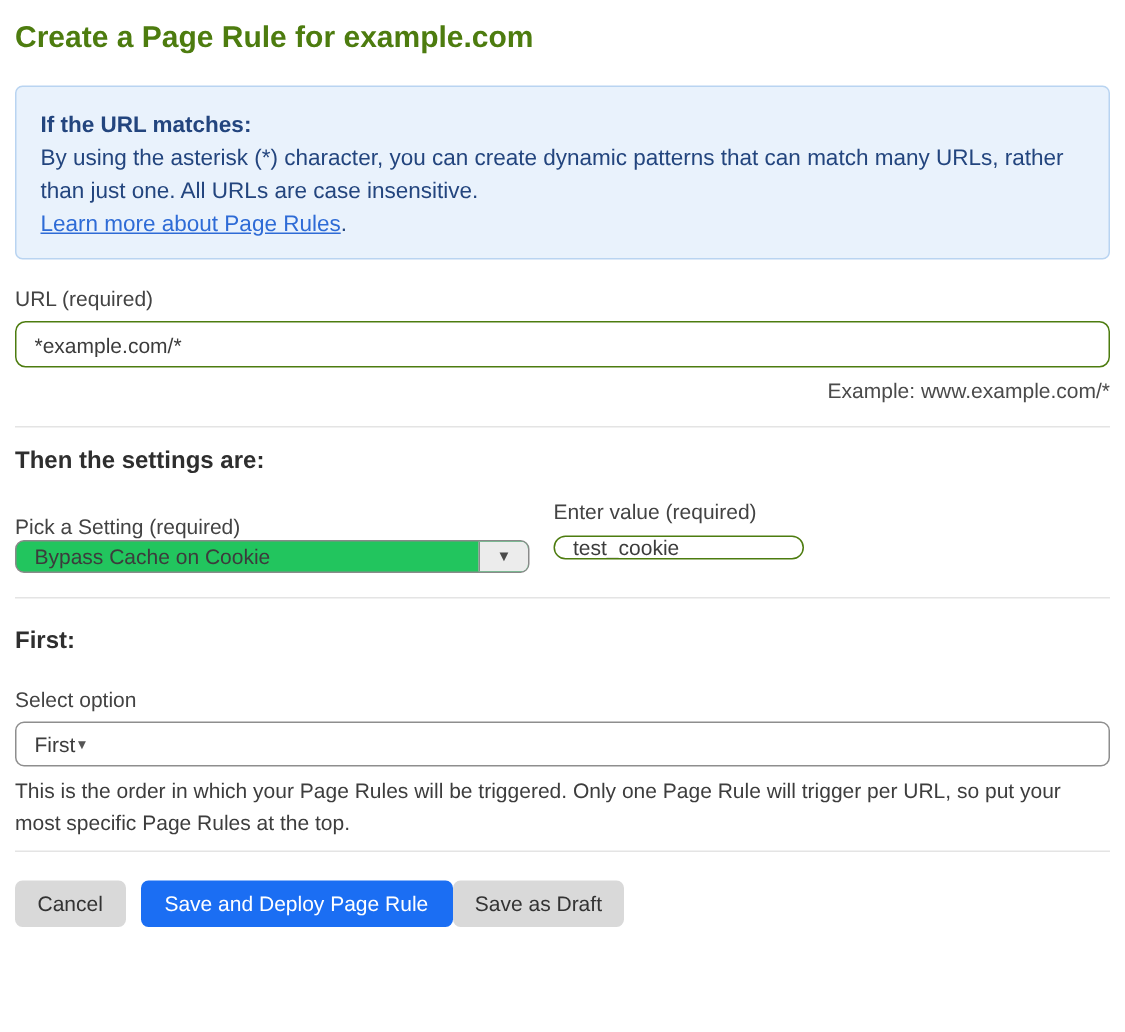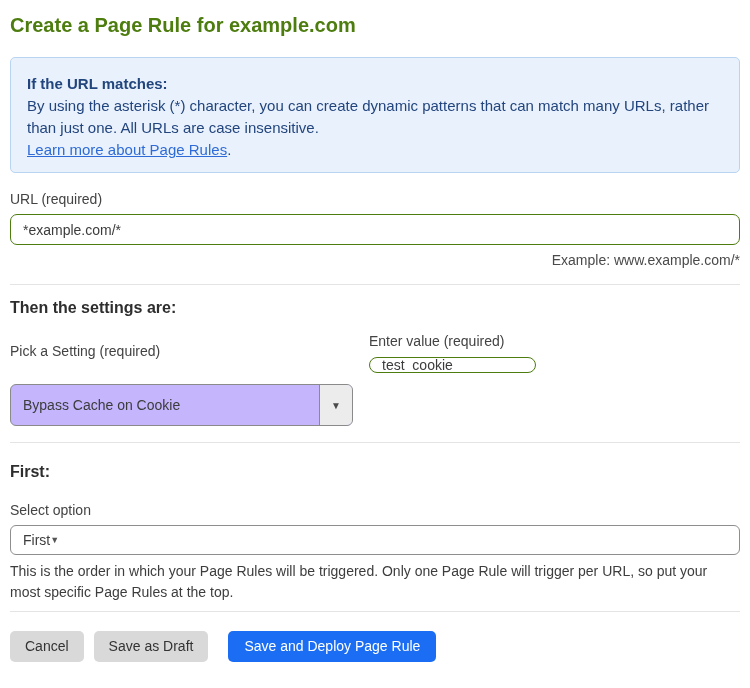--- a/index.html
+++ b/index.html
@@ -74,27 +74,27 @@
     line-height: 19px;
     font-weight: 700;
     color: #2e2e2e;
   }
 
   .settings-row { display: flex; margin-top: 8px; }
   .settings-col-left { width: 343px; }
   .settings-col-right { margin-left: 16px; margin-top: 8px; }
 
   .dropdown {
-    margin-top: 24px;
-    height: 42px;
+    margin-top: 0;
+    height: 22px;
     border: 1px solid #8a8a8a;
     border-radius: 6px;
     display: flex;
     align-items: stretch;
-    background: #c4b5fd;
+    background: #22c55e;
     cursor: pointer;
     overflow: hidden;
   }
   .dropdown .dropdown-value {
     flex: 1;
     display: flex;
     align-items: center;
     padding-left: 12px;
     font-size: 14px;
     color: #3c3c3c;
@@ -143,21 +143,21 @@
   .select-box .select-arrow { font-size: 9px; color: #555555; }
 
   .order-helper {
     margin-top: 6px;
     font-size: 14px;
     line-height: 21px;
     color: #3d3d3d;
   }
 
   .footer-divider { margin-top: 8px; }
-  .footer-buttons { margin-top: 19px; display: flex; gap: 10px; align-items: center; }
+  .footer-buttons { margin-top: 19px; display: flex; align-items: center; }
   .btn-primary { background: #1b6ef3; color: #ffffff; margin-left: 10px; padding: 7px 16px; }
 </style>
 </head>
 <body>
 
 <div class="container">
 
   <h1 class="page-title">Create a Page Rule for example.com</h1>
 
   <div class="info-box">
@@ -199,17 +199,17 @@
   <div class="select-box">
     <span>First</span>
     <span class="select-arrow">▼</span>
   </div>
   <div class="order-helper">This is the order in which your Page Rules will be triggered. Only one Page Rule will trigger per URL, so put your most specific Page Rules at the top.</div>
 
   <div class="divider footer-divider"></div>
 
   <div class="footer-buttons">
     <button class="btn btn-gray">Cancel</button>
+    <button class="btn btn-primary">Save and Deploy Page Rule</button>
     <button class="btn btn-gray">Save as Draft</button>
-    <button class="btn btn-primary">Save and Deploy Page Rule</button>
   </div>
 
 </div>
 
 </body></html>

